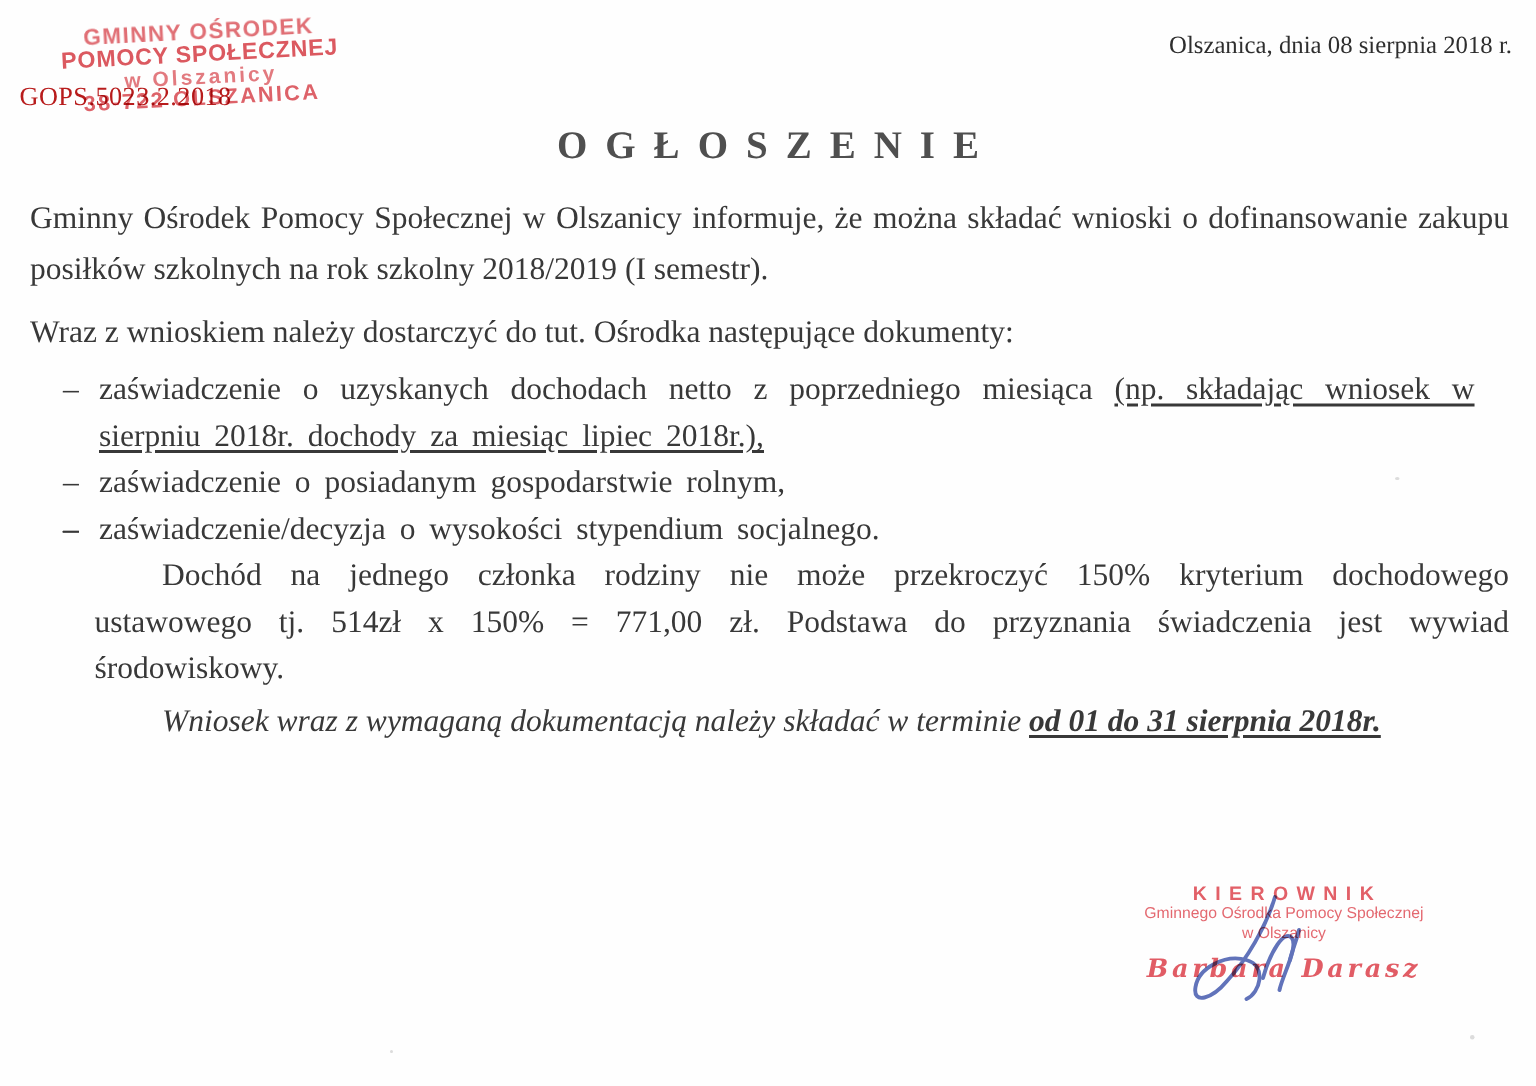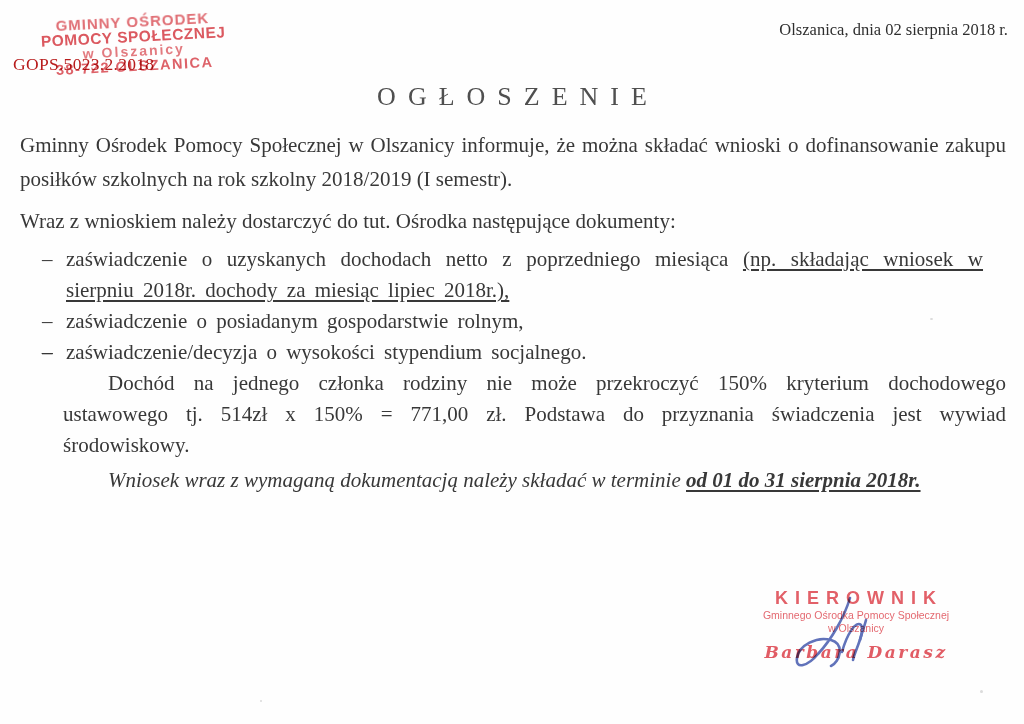--- a/index.html
+++ b/index.html
@@ -36,21 +36,21 @@
   }
   
   .date{
     position:absolute;top:20px;right:16px;
     font-size:16.5px;color:#2e2e2e;
   }
   
   .title{
     position:absolute;top:82px;left:0;width:100%;
     margin:0;text-align:center;
-    font-size:26px;font-weight:normal;
+    font-size:26px;font-weight:bold;
     letter-spacing:12px;text-indent:12px;
     color:#4f4f4f;
   }
   
   .body{
     position:absolute;left:20px;top:128px;width:986px;
     font-size:21px;line-height:34px;
   }
   .body p{margin:0;}
   .p-intro{text-align:justify;margin-bottom:8px !important;}
@@ -74,21 +74,21 @@
     text-indent:45px;line-height:34px;margin-top:2px !important;font-style:italic;
   }
   .deadline-period{font-weight:bold;text-decoration:underline;text-underline-offset:3px;}
   
   .sig-stamp{
     position:absolute;left:700px;top:588px;width:312px;
     text-align:center;color:#e04f58;
     font-family:"Liberation Sans", sans-serif;
     mix-blend-mode:multiply;
   }
-  .sig-role{font-size:18px;font-weight:bold;letter-spacing:1px;opacity:.9;}
+  .sig-role{font-size:13px;font-weight:bold;letter-spacing:1px;opacity:.9;}
   .sig-org{font-size:10.5px;line-height:13px;opacity:.85;}
   .sig-name{
     font-family:"DejaVu Serif", serif;
     font-style:italic;font-weight:bold;
     font-size:17px;letter-spacing:2.5px;
     margin-top:7px;opacity:.92;
   }
   .sig-scribble{
     position:absolute;left:786px;top:590px;
     mix-blend-mode:multiply;opacity:.88;
@@ -103,21 +103,21 @@
 
   <div class="office-stamp">
     <div class="os-l1">GMINNY OŚRODEK</div>
     <div class="os-l2">POMOCY SPOŁECZNEJ</div>
     <div class="os-l3">w Olszanicy</div>
     <div class="os-l4">38-722 OLSZANICA</div>
   </div>
 
   <div class="ref">GOPS.5023.2.2018</div>
 
-  <div class="date">Olszanica, dnia 02 sierpnia 2018 r.</div>
+  <div class="date">Olszanica, dnia 08 sierpnia 2018 r.</div>
 
   <h1 class="title">OGŁOSZENIE</h1>
 
   <div class="body">
     <p class="p-intro">Gminny Ośrodek Pomocy Społecznej w Olszanicy informuje, że można składać wnioski o dofinansowanie zakupu posiłków szkolnych na rok szkolny 2018/2019 (I semestr).</p>
     <p class="p-req">Wraz z wnioskiem należy dostarczyć do tut. Ośrodka następujące dokumenty:</p>
 
     <ul class="doc-list">
       <li><span class="dash">–</span><span>zaświadczenie o uzyskanych dochodach netto z poprzedniego miesiąca</span> <span class="u">(np. składając wniosek w sierpniu 2018r. dochody za miesiąc lipiec 2018r.),</span></li>
       <li><span class="dash">–</span><span>zaświadczenie o posiadanym gospodarstwie rolnym,</span></li>

